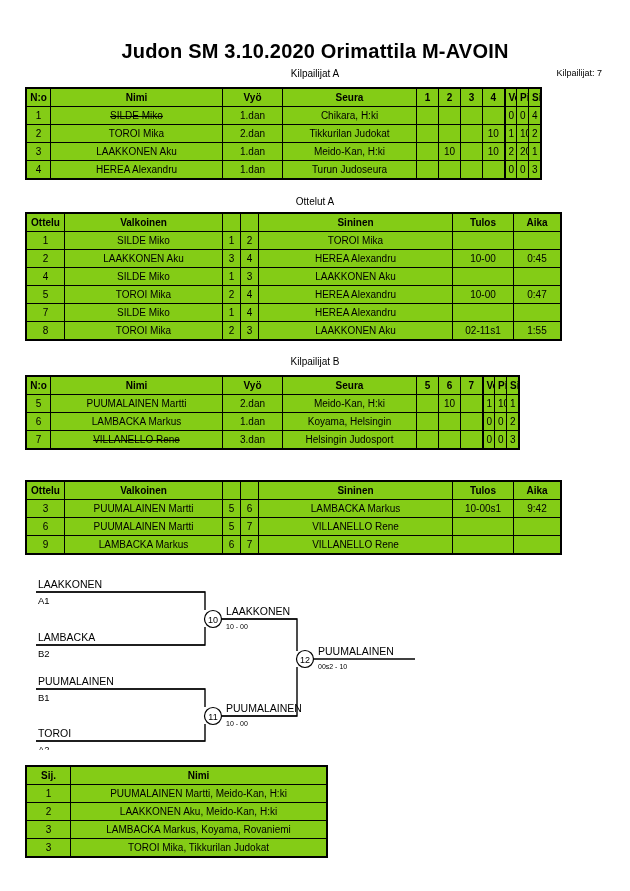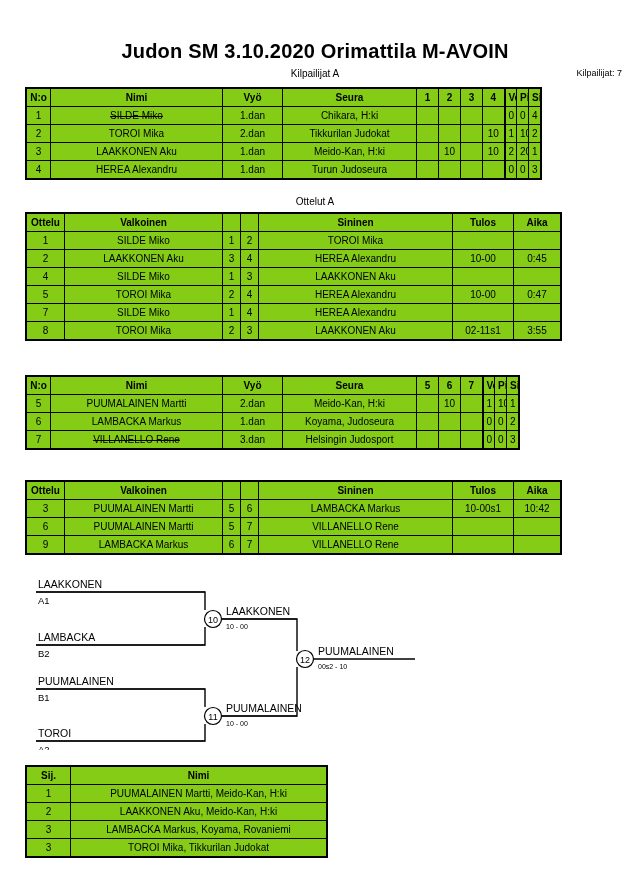--- a/index.html
+++ b/index.html
@@ -28,21 +28,21 @@
     left: 0;
     width: 630px;
     text-align: center;
     font-size: 20px;
     font-weight: bold;
     letter-spacing: 0.2px;
   }
   .entrants-count {
     position: absolute;
     top: 68px;
-    right: 8px;
+    right: 28px;
     font-size: 9px;
     font-weight: normal;
   }
 
   
   .caption {
     position: absolute;
     width: 630px;
     left: 0;
     text-align: center;
@@ -265,25 +265,26 @@
           <td class="c"></td>
           <td class="c"></td>
         </tr>
         <tr>
           <td class="c">8</td>
           <td class="l">TOROI Mika</td>
           <td class="c">2</td>
           <td class="c">3</td>
           <td class="l">LAAKKONEN Aku</td>
           <td class="c">02-11s1</td>
-          <td class="c">3:55</td>
+          <td class="c">1:55</td>
         </tr>
       </tbody>
   </table>
 
+  <div class="caption cap-b">Kilpailijat B</div>
   <table class="jt" id="table-kilpailijat-b">
     <colgroup>
       <col style="width:24px">
         <col style="width:172px">
         <col style="width:60px">
         <col style="width:134px">
       <col style="width:22px">
         <col style="width:22px">
         <col style="width:22px">
       <col style="width:12px">
@@ -314,21 +315,21 @@
           <td class="c">10</td>
           <td class="c"></td>
           <td class="c sep-left">1</td>
           <td class="c">10</td>
           <td class="c">1</td>
         </tr>
         <tr>
           <td class="c">6</td>
           <td class="l">LAMBACKA Markus</td>
           <td class="c">1.dan</td>
-          <td class="l">Koyama, Judoseura</td>
+          <td class="l">Koyama, Helsingin</td>
           <td class="c"></td>
           <td class="c"></td>
           <td class="c"></td>
           <td class="c sep-left">0</td>
           <td class="c">0</td>
           <td class="c">2</td>
         </tr>
         <tr>
           <td class="c">7</td>
           <td class="l strike">VILLANELLO Rene</td>
@@ -366,21 +367,21 @@
       </tr>
     </thead>
     <tbody>
         <tr>
           <td class="c">3</td>
           <td class="l">PUUMALAINEN Martti</td>
           <td class="c">5</td>
           <td class="c">6</td>
           <td class="l">LAMBACKA Markus</td>
           <td class="c">10-00s1</td>
-          <td class="c">10:42</td>
+          <td class="c">9:42</td>
         </tr>
         <tr>
           <td class="c">6</td>
           <td class="l">PUUMALAINEN Martti</td>
           <td class="c">5</td>
           <td class="c">7</td>
           <td class="l">VILLANELLO Rene</td>
           <td class="c"></td>
           <td class="c"></td>
         </tr>

